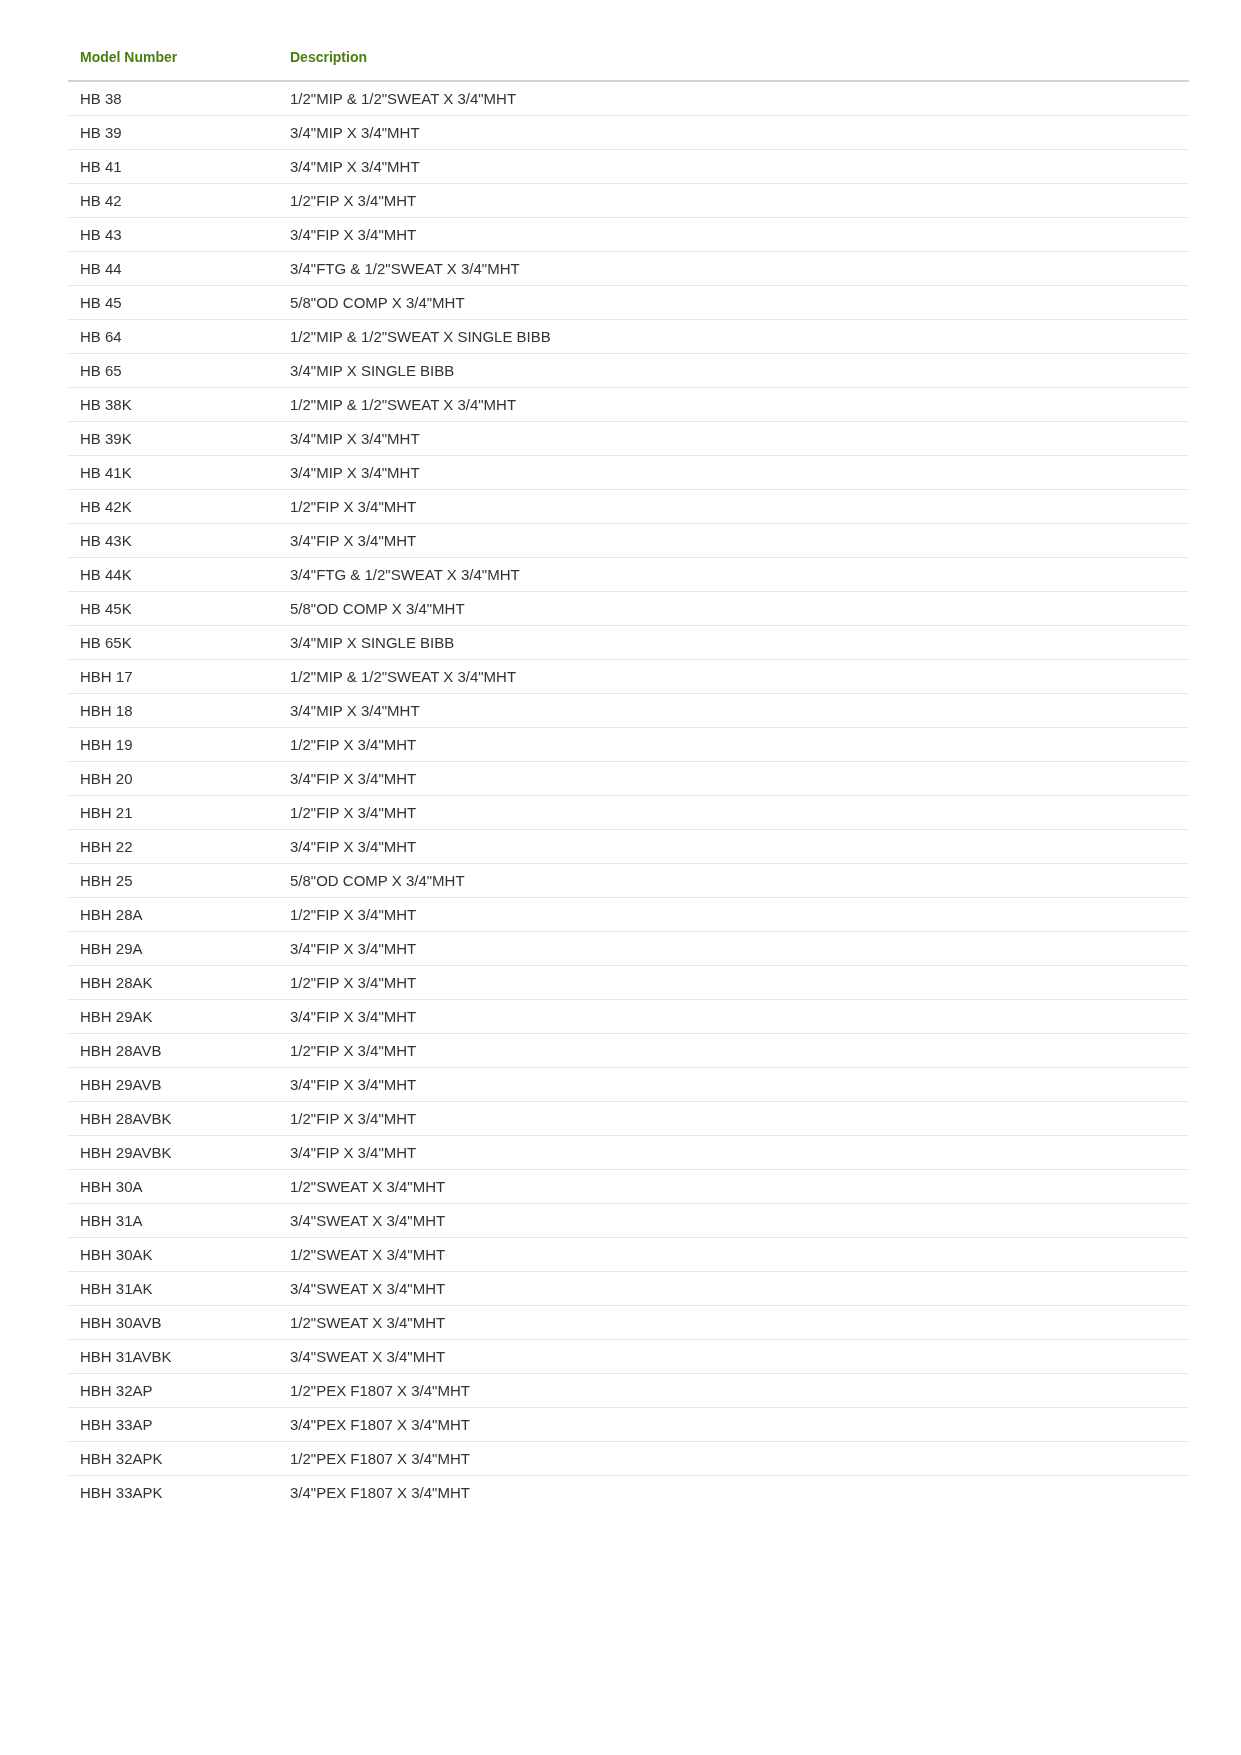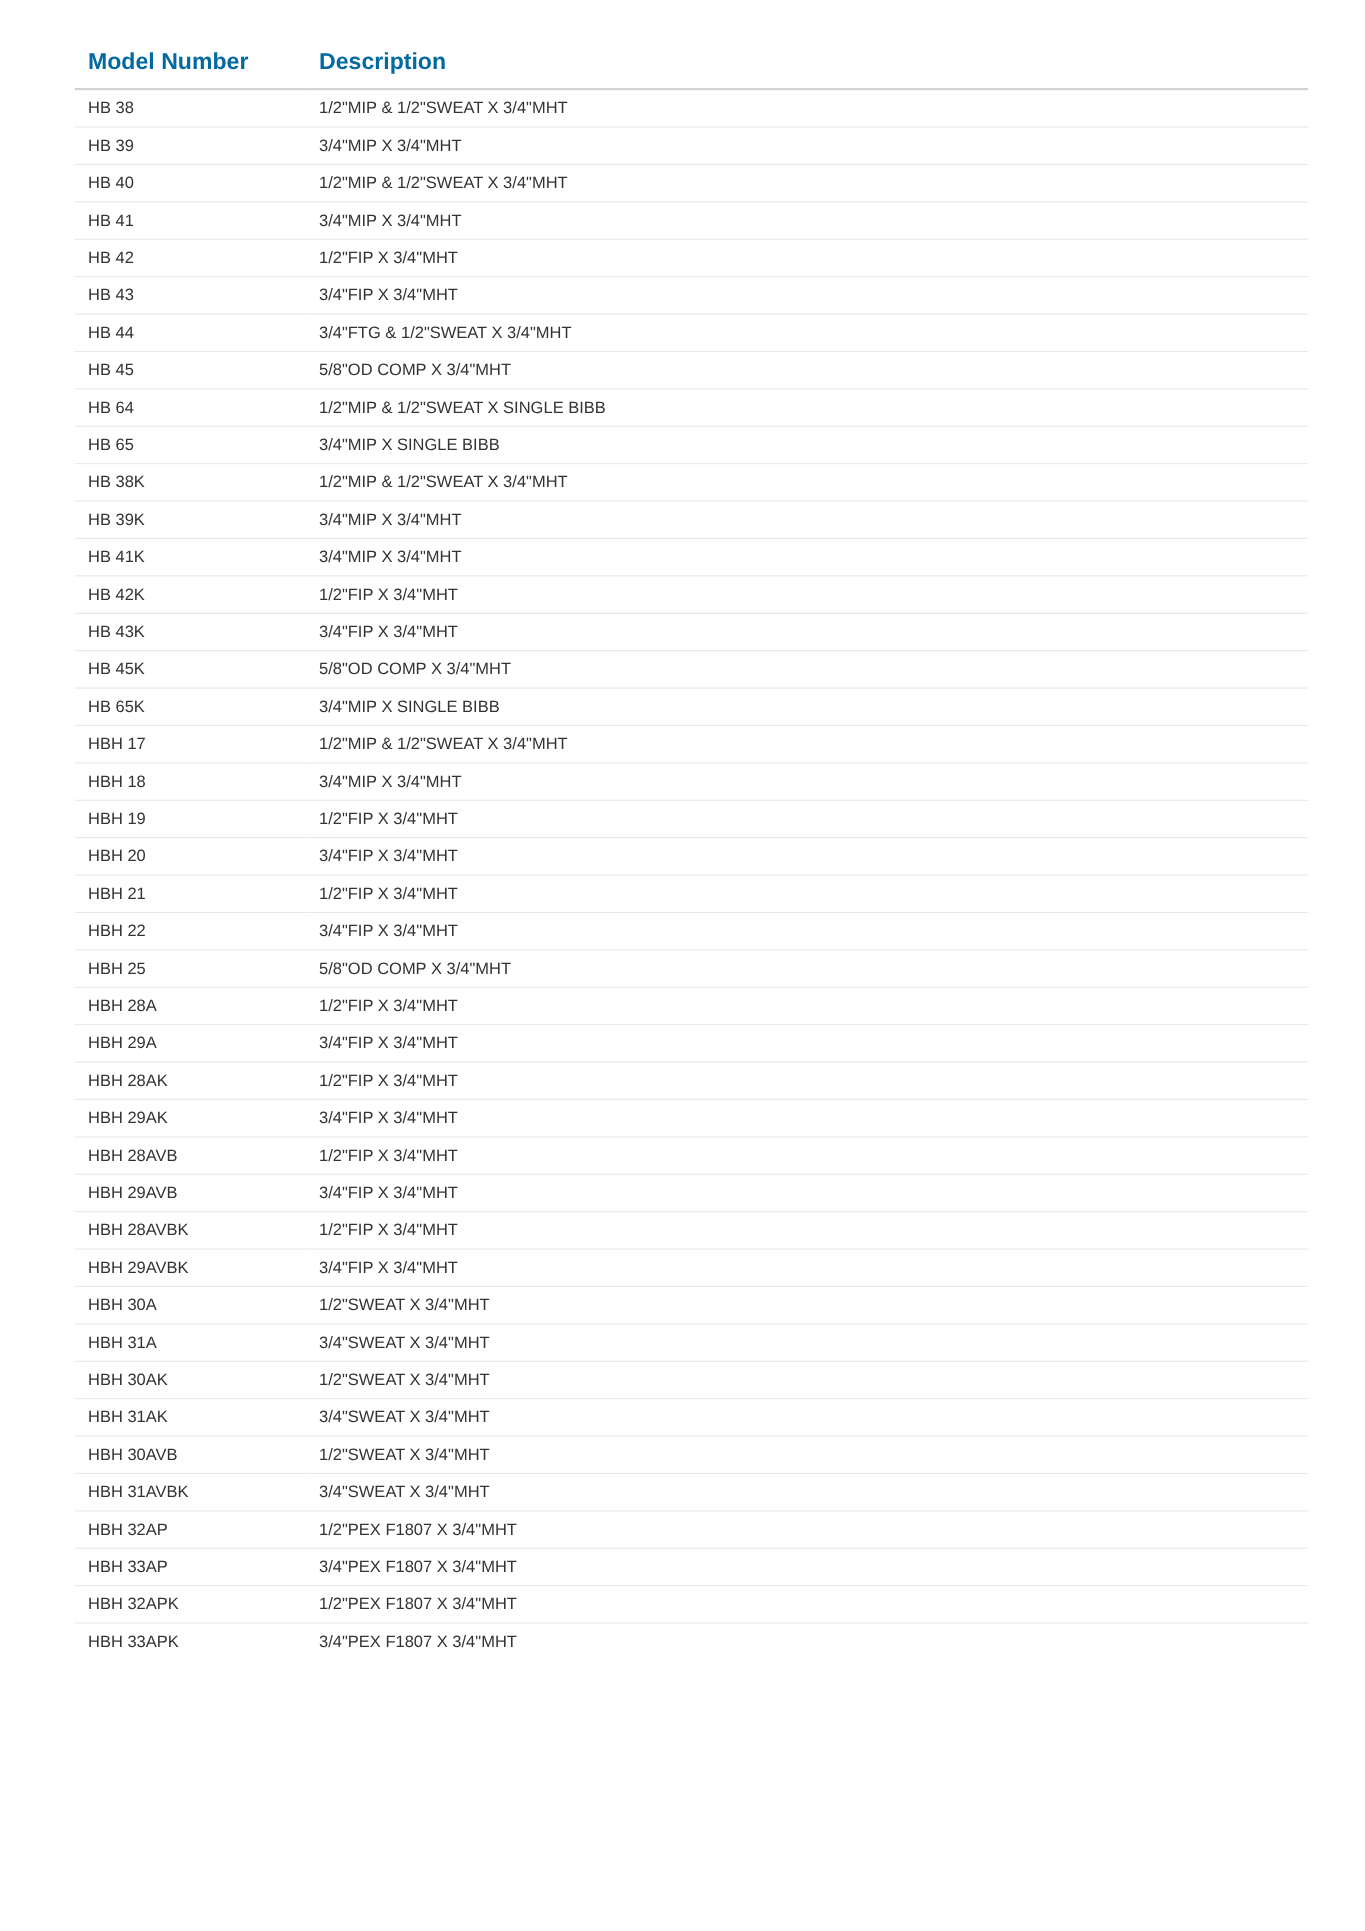--- a/index.html
+++ b/index.html
@@ -18,24 +18,24 @@
   }
   table.spec-table {
     border-collapse: collapse;
     table-layout: fixed;
     width: 1121px;
   }
   col.col-model { width: 210px; }
   table.spec-table th {
     text-align: left;
     vertical-align: bottom;
-    font-size: 21px;
+    font-size: 14px;
     line-height: 18px;
     font-weight: bold;
-    color: #0369a1;
+    color: #4d7c0f;
     padding: 4px 12px 14px 12px;
     border-bottom: 2px solid #d2d2d2;
     white-space: nowrap;
   }
   table.spec-table td {
     font-size: 15px;
     line-height: 17px;
     color: #333333;
     padding: 8px 12px;
     border-bottom: 1px solid #e8e8e8;
@@ -64,24 +64,20 @@
     <tbody id="table-body">
         <tr>
           <td>HB 38</td>
           <td>1/2"MIP &amp; 1/2"SWEAT X 3/4"MHT</td>
         </tr>
         <tr>
           <td>HB 39</td>
           <td>3/4"MIP X 3/4"MHT</td>
         </tr>
         <tr>
-          <td>HB 40</td>
-          <td>1/2"MIP &amp; 1/2"SWEAT X 3/4"MHT</td>
-        </tr>
-        <tr>
           <td>HB 41</td>
           <td>3/4"MIP X 3/4"MHT</td>
         </tr>
         <tr>
           <td>HB 42</td>
           <td>1/2"FIP X 3/4"MHT</td>
         </tr>
         <tr>
           <td>HB 43</td>
           <td>3/4"FIP X 3/4"MHT</td>
@@ -114,20 +110,24 @@
           <td>HB 41K</td>
           <td>3/4"MIP X 3/4"MHT</td>
         </tr>
         <tr>
           <td>HB 42K</td>
           <td>1/2"FIP X 3/4"MHT</td>
         </tr>
         <tr>
           <td>HB 43K</td>
           <td>3/4"FIP X 3/4"MHT</td>
+        </tr>
+        <tr>
+          <td>HB 44K</td>
+          <td>3/4"FTG &amp; 1/2"SWEAT X 3/4"MHT</td>
         </tr>
         <tr>
           <td>HB 45K</td>
           <td>5/8"OD COMP X 3/4"MHT</td>
         </tr>
         <tr>
           <td>HB 65K</td>
           <td>3/4"MIP X SINGLE BIBB</td>
         </tr>
         <tr>

